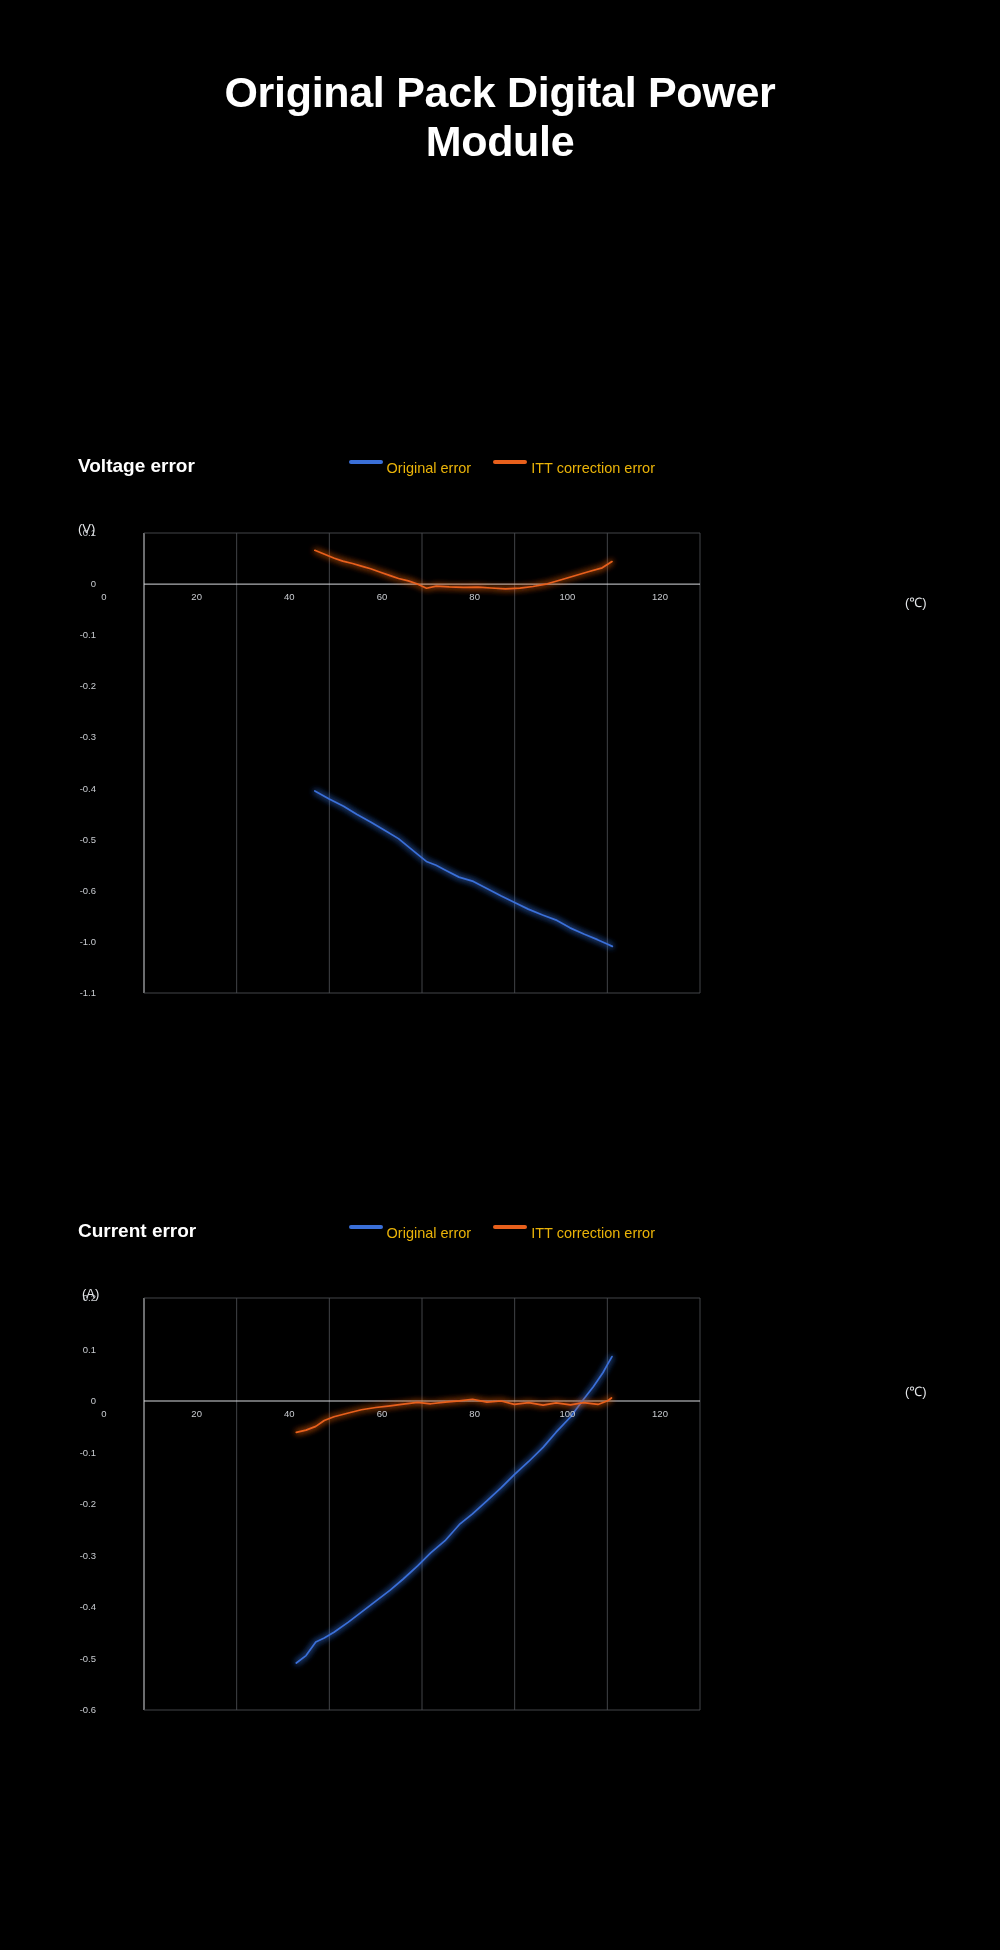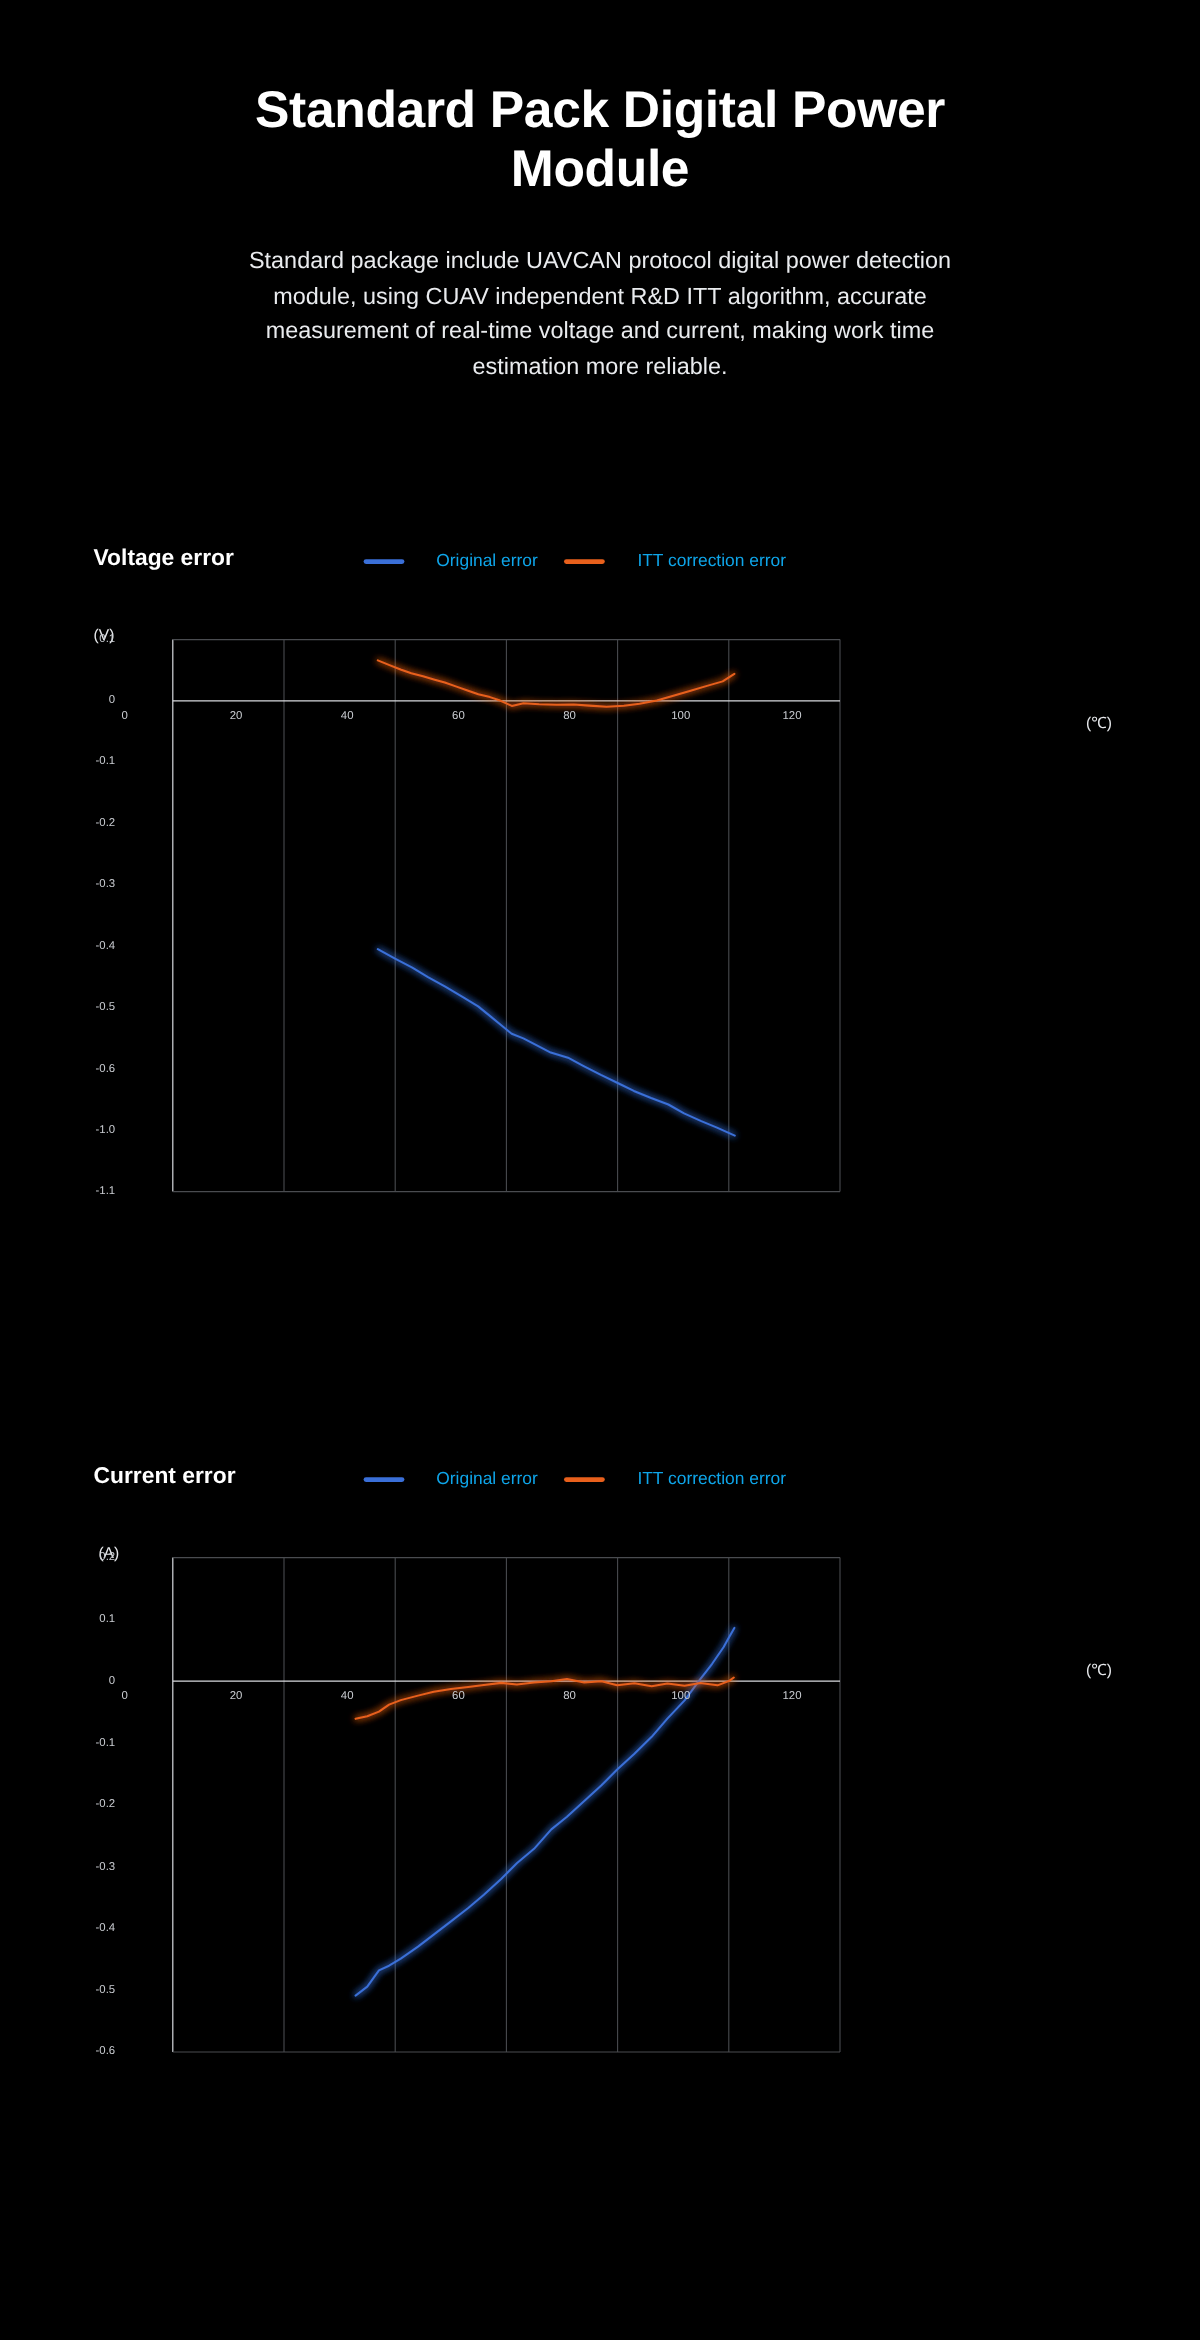--- a/index.html
+++ b/index.html
@@ -68,24 +68,24 @@
     position: absolute;
     right: 345px;
     top: 5px;
     display: flex;
     gap: 22px;
     align-items: center;
     white-space: nowrap;
   }
   .legend-item {
     display: flex;
-    align-items: center;
-    gap: 27px;
+    align-items: flex-start;
+    gap: 4px;
     font-size: 14.5px;
-    color: #0ea5e9;
+    color: #eab308;
   }
   .legend-swatch {
     display: block;
     width: 34px;
     height: 4px;
     border-radius: 2px;
   }
   .sw-blue { background: #3a6fd8; }
   .sw-orange { background: #e8601c; }
 
@@ -119,22 +119,21 @@
   }
   .tick-y { text-align: right; }
   .tick-x { text-align: center; }
 </style>
 </head>
 <body>
 
 <div class="page">
 
   <div class="hero">
-    <h1 class="hero-title">Standard Pack Digital Power Module</h1>
-    <p class="hero-sub">Standard package include UAVCAN protocol digital power detection module, using CUAV independent R&amp;D ITT algorithm, accurate measurement of real-time voltage and current, making work time estimation more reliable.</p>
+    <h1 class="hero-title">Original Pack Digital Power Module</h1>
   </div>
 
   <div class="chart-block" id="voltage-block">
     <div class="chart-head">
       <div class="chart-title">Voltage error</div>
       <div class="legend">
         <div class="legend-item">
           <span class="legend-swatch sw-blue"></span>
           <span>Original error</span>
         </div>

